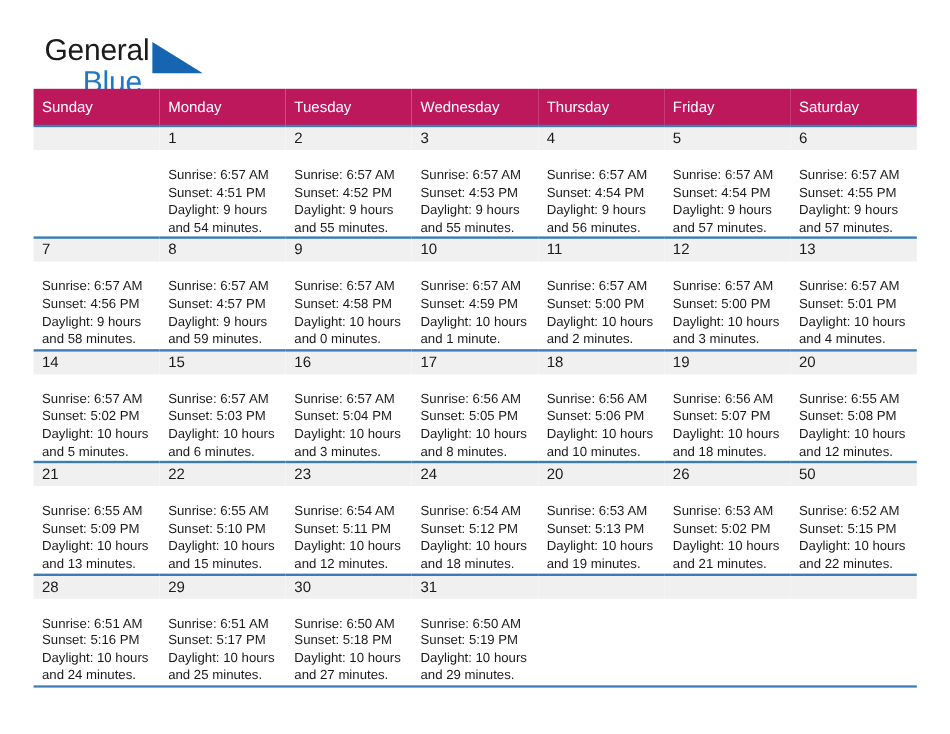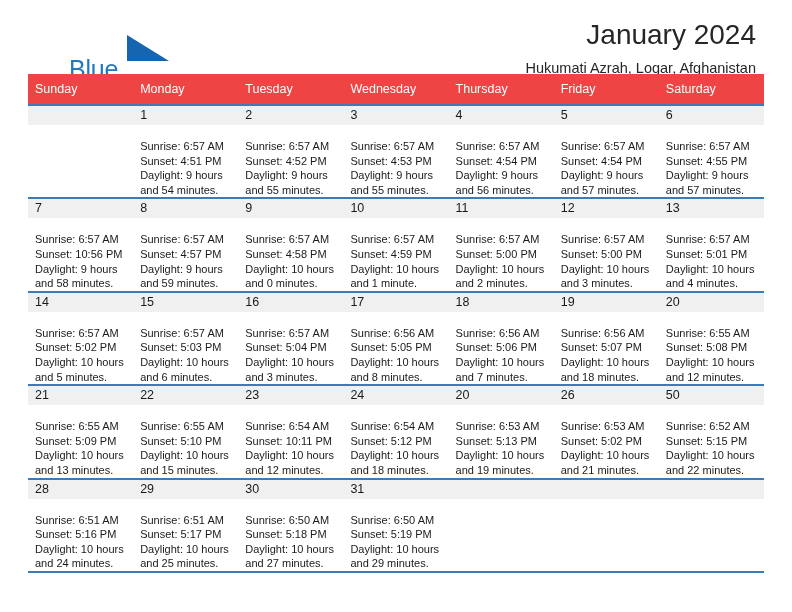--- a/index.html
+++ b/index.html
@@ -79,21 +79,21 @@
 
   
   .calendar {
     position: relative;
     width: 736px;
     margin: 0 auto;
     border-collapse: collapse;
     table-layout: fixed;
   }
   .dow-row th {
-    background: #ef4444;
+    background: #be185d;
     color: #ffffff;
     font-weight: normal;
     font-size: 12.5px;
     text-align: left;
     padding: 5px 0 5px 7px;
     height: 20px;
     border: none;
   }
   .week-row {
     border-top: 2px solid #3b7cb8;
@@ -135,32 +135,29 @@
   }
 </style>
 </head>
 <body>
 
 <div class="page">
 
   <div class="header">
 
     <div class="brand">
+      <span class="brand-general">General</span>
       <span class="brand-tri">
         <svg width="46" height="30" viewBox="0 0 46 30" xmlns="http://www.w3.org/2000/svg">
           <polygon points="2,2 44,28 2,28" fill="#1565b0"></polygon>
         </svg>
       </span>
       <span class="brand-blue">Blue</span>
     </div>
 
-    <div class="title-wrap">
-      <div class="cal-title">January 2024</div>
-      <div class="cal-sub">Hukumati Azrah, Logar, Afghanistan</div>
-    </div>
 
   </div>
 
   <table class="calendar">
     <thead>
       <tr class="dow-row">
         <th>Sunday</th>
         <th>Monday</th>
         <th>Tuesday</th>
         <th>Wednesday</th>
@@ -228,21 +225,21 @@
               <div>Daylight: 9 hours</div>
               <div>and 57 minutes.</div>
             </div>
           </td>
         </tr>
         <tr class="week-row">
           <td class="day-cell">
             <div class="day-num-band">7</div>
             <div class="day-body">
               <div>Sunrise: 6:57 AM</div>
-              <div>Sunset: 10:56 PM</div>
+              <div>Sunset: 4:56 PM</div>
               <div>Daylight: 9 hours</div>
               <div>and 58 minutes.</div>
             </div>
           </td>
           <td class="day-cell">
             <div class="day-num-band">8</div>
             <div class="day-body">
               <div>Sunrise: 6:57 AM</div>
               <div>Sunset: 4:57 PM</div>
               <div>Daylight: 9 hours</div>
@@ -331,21 +328,21 @@
               <div>Daylight: 10 hours</div>
               <div>and 8 minutes.</div>
             </div>
           </td>
           <td class="day-cell">
             <div class="day-num-band">18</div>
             <div class="day-body">
               <div>Sunrise: 6:56 AM</div>
               <div>Sunset: 5:06 PM</div>
               <div>Daylight: 10 hours</div>
-              <div>and 7 minutes.</div>
+              <div>and 10 minutes.</div>
             </div>
           </td>
           <td class="day-cell">
             <div class="day-num-band">19</div>
             <div class="day-body">
               <div>Sunrise: 6:56 AM</div>
               <div>Sunset: 5:07 PM</div>
               <div>Daylight: 10 hours</div>
               <div>and 18 minutes.</div>
             </div>
@@ -376,21 +373,21 @@
               <div>Sunrise: 6:55 AM</div>
               <div>Sunset: 5:10 PM</div>
               <div>Daylight: 10 hours</div>
               <div>and 15 minutes.</div>
             </div>
           </td>
           <td class="day-cell">
             <div class="day-num-band">23</div>
             <div class="day-body">
               <div>Sunrise: 6:54 AM</div>
-              <div>Sunset: 10:11 PM</div>
+              <div>Sunset: 5:11 PM</div>
               <div>Daylight: 10 hours</div>
               <div>and 12 minutes.</div>
             </div>
           </td>
           <td class="day-cell">
             <div class="day-num-band">24</div>
             <div class="day-body">
               <div>Sunrise: 6:54 AM</div>
               <div>Sunset: 5:12 PM</div>
               <div>Daylight: 10 hours</div>

